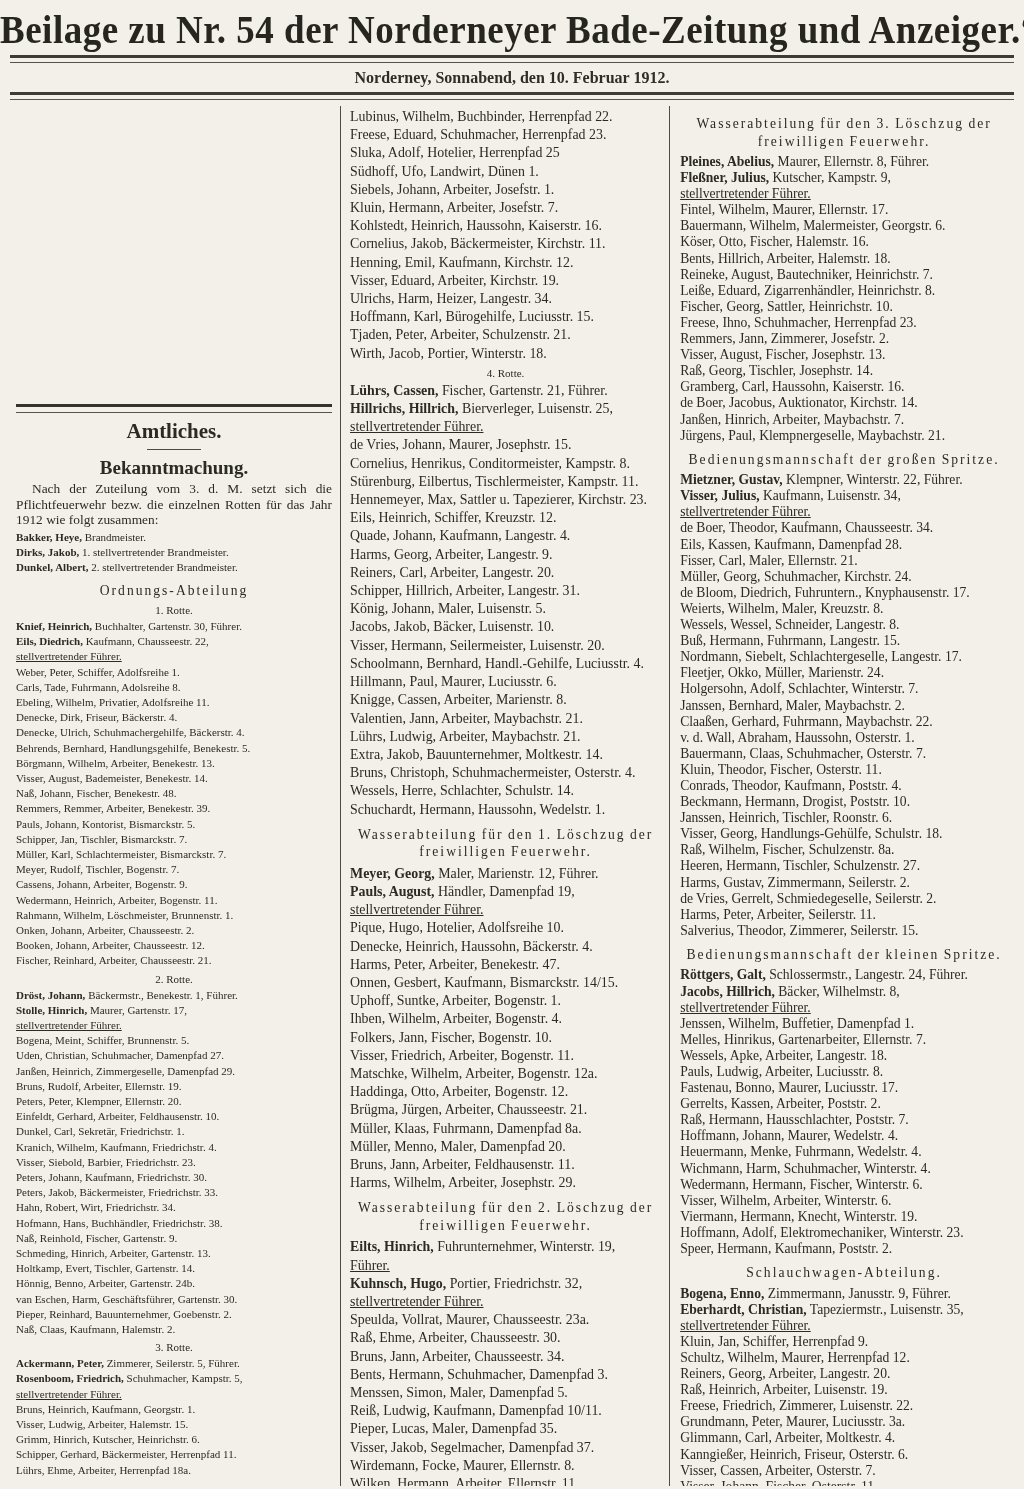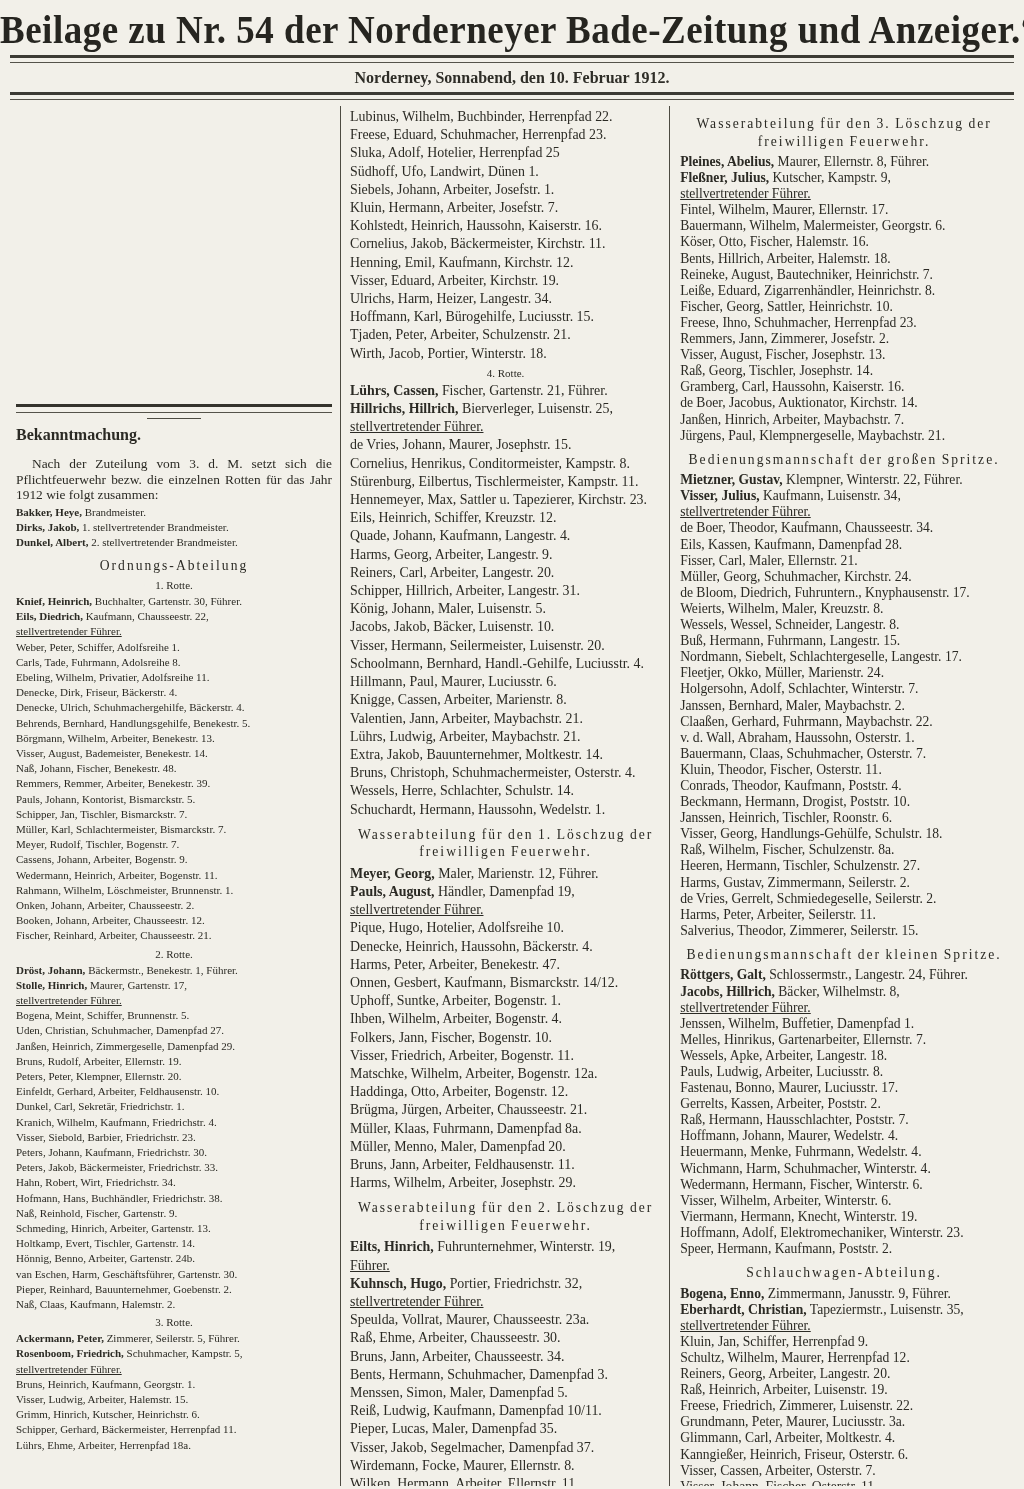--- a/index.html
+++ b/index.html
@@ -23,21 +23,21 @@
   .col2{width:334px;border-left:1.5px solid #4d4b42;border-right:1.5px solid #4d4b42;padding:2px 8px 0 9px;}
   .col3{width:346px;padding:2px 4px 0 10px;}
   .col1 .entry,.col1 .cont{line-height:15.2px;font-size:11px;}
   .col2 .entry,.col2 .cont{line-height:18.2px;font-size:13.9px;}
   .col3 .entry,.col3 .cont{line-height:16.1px;font-size:13.6px;}
   .entry{margin:0;white-space:nowrap;}
   .entry .b{font-weight:bold;}
   .cont{margin:0;padding-right:2px;text-decoration:underline;}
   .h1{font-size:21px;font-weight:bold;text-align:center;margin:6px 0 2px 0;}
   .shortrule{width:54px;border-top:1.5px solid #4d4b42;margin:5px auto 7px auto;}
-  .h2{font-size:16px;font-weight:bold;text-align:left;margin:2px 0 12px 0;}
+  .h2{font-size:19px;font-weight:bold;text-align:center;margin:2px 0 2px 0;}
   .para{font-size:13.4px;line-height:15.6px;text-indent:16px;text-align:justify;margin:0 0 2px 0;}
   .rotte{text-align:center;font-size:11px;margin:4px 0 3px 0;}
   .hsp{
     text-align:center;letter-spacing:2px;word-spacing:-1px;
     white-space:pre-line;font-size:13.6px;line-height:17.5px;margin:7px 0 4px 0;
   }
   .topspacer{width:100%;}
   .toprule{height:5px;border-top:3.5px solid #34332c;border-bottom:1px solid #55534a;margin:0 0 4px 0;}
 </style>
 </head>
@@ -47,20 +47,21 @@
   <div class="mast-title">Beilage zu Nr. 54 der Norderneyer Bade-Zeitung und Anzeiger.“</div>
   <div class="rule2"></div>
   <div class="dateline">Norderney, Sonnabend, den 10. Februar 1912.</div>
   <div class="rule2"></div>
 </div>
 
 <div class="cols">
   <div class="col col1">
       <div class="topspacer" style="height: 298px;"></div>
       <div class="toprule"></div>
+      <div class="h1">Amtliches.</div>
       <div class="shortrule"></div>
       <div class="h2">Bekanntmachung.</div>
       <p class="para">Nach der Zuteilung vom 3. d. M. setzt sich die Pflichtfeuerwehr bezw. die einzelnen Rotten für das Jahr 1912 wie folgt zusammen:</p>
       <p class="entry"><span class="b">Bakker, Heye,</span><span class="t"> Brandmeister.</span></p>
       <p class="entry"><span class="b">Dirks, Jakob,</span><span class="t"> 1. stellvertretender Brandmeister.</span></p>
       <p class="entry"><span class="b">Dunkel, Albert,</span><span class="t"> 2. stellvertretender Brandmeister.</span></p>
       <div class="hsp">Ordnungs-Abteilung</div>
       <div class="rotte">1. Rotte.</div>
       <p class="entry"><span class="b">Knief, Heinrich,</span><span class="t"> Buchhalter, Gartenstr. 30, Führer.</span></p>
       <p class="entry"><span class="b">Eils, Diedrich,</span><span class="t"> Kaufmann, Chausseestr. 22,</span></p>
@@ -160,21 +161,21 @@
       <p class="entry">Wessels, Herre, Schlachter, Schulstr. 14.</p>
       <p class="entry">Schuchardt, Hermann, Haussohn, Wedelstr. 1.</p>
       <div class="hsp">Wasserabteilung für den 1. Löschzug der
 freiwilligen Feuerwehr.</div>
       <p class="entry"><span class="b">Meyer, Georg,</span><span class="t"> Maler, Marienstr. 12, Führer.</span></p>
       <p class="entry"><span class="b">Pauls, August,</span><span class="t"> Händler, Damenpfad 19,</span></p>
       <div class="cont">stellvertretender Führer.</div>
       <p class="entry">Pique, Hugo, Hotelier, Adolfsreihe 10.</p>
       <p class="entry">Denecke, Heinrich, Haussohn, Bäckerstr. 4.</p>
       <p class="entry">Harms, Peter, Arbeiter, Benekestr. 47.</p>
-      <p class="entry">Onnen, Gesbert, Kaufmann, Bismarckstr. 14/12.</p>
+      <p class="entry">Onnen, Gesbert, Kaufmann, Bismarckstr. 14/15.</p>
       <p class="entry">Uphoff, Suntke, Arbeiter, Bogenstr. 1.</p>
       <p class="entry">Ihben, Wilhelm, Arbeiter, Bogenstr. 4.</p>
       <p class="entry">Folkers, Jann, Fischer, Bogenstr. 10.</p>
       <p class="entry">Visser, Friedrich, Arbeiter, Bogenstr. 11.</p>
       <p class="entry">Matschke, Wilhelm, Arbeiter, Bogenstr. 12a.</p>
       <p class="entry">Haddinga, Otto, Arbeiter, Bogenstr. 12.</p>
       <p class="entry">Brügma, Jürgen, Arbeiter, Chausseestr. 21.</p>
       <p class="entry">Müller, Klaas, Fuhrmann, Damenpfad 8a.</p>
       <p class="entry">Müller, Menno, Maler, Damenpfad 20.</p>
       <p class="entry">Bruns, Jann, Arbeiter, Feldhausenstr. 11.</p>

